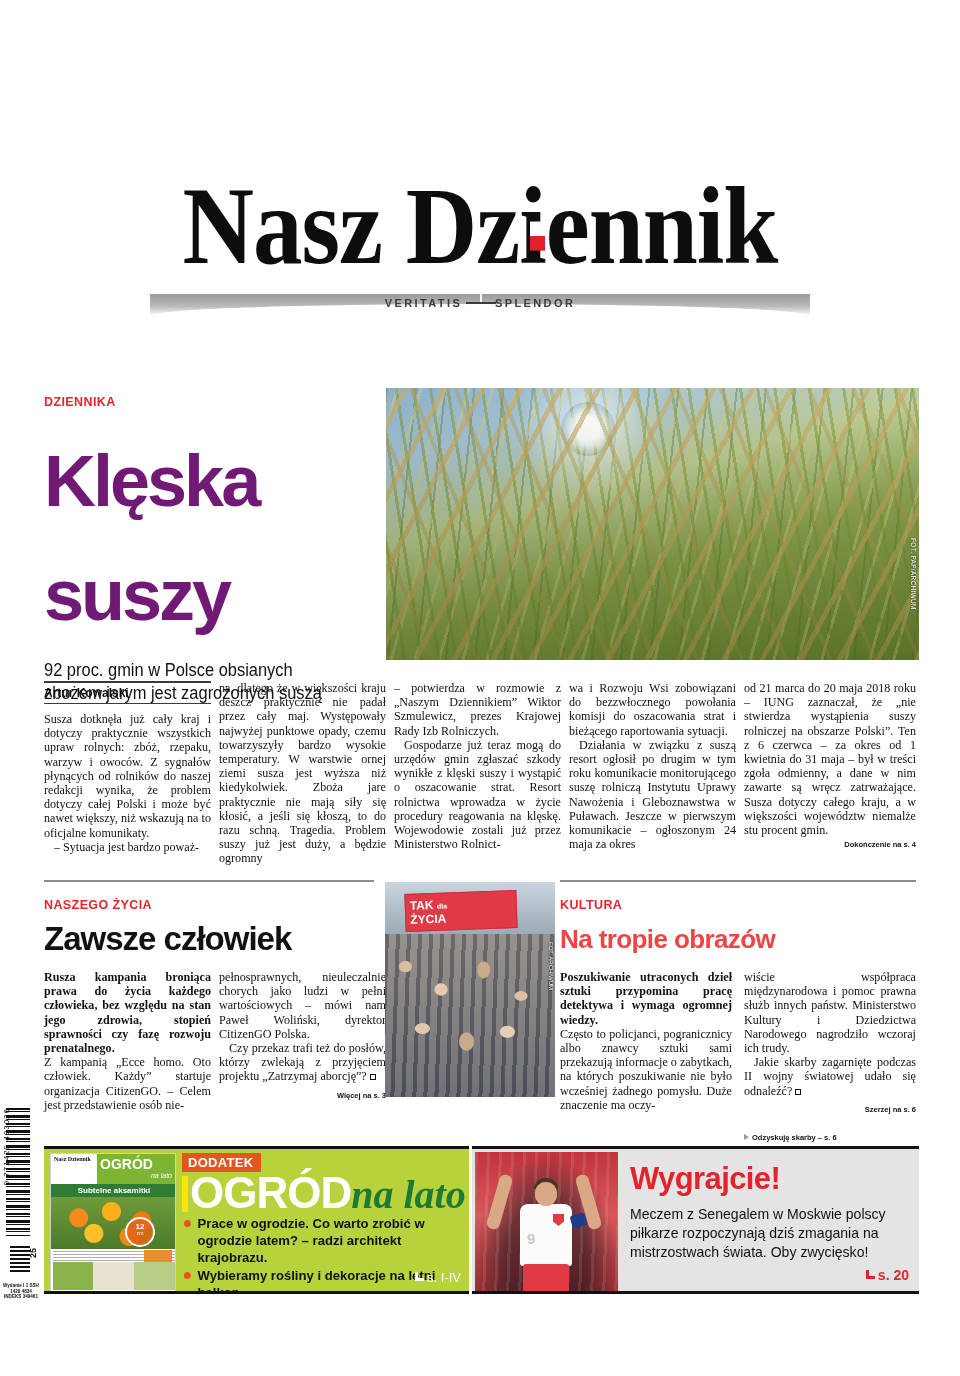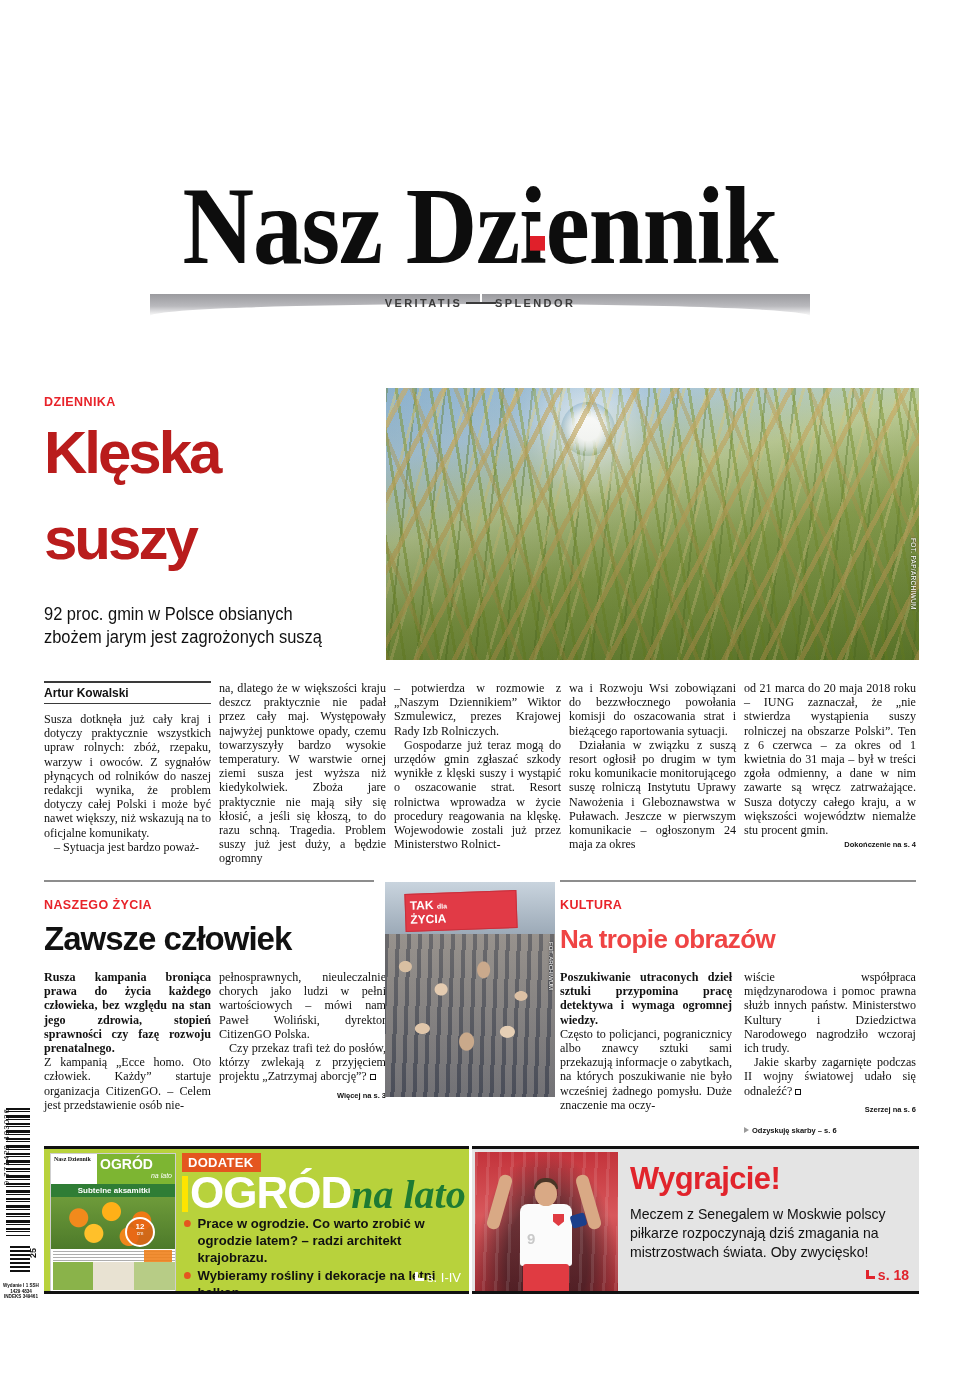--- a/index.html
+++ b/index.html
@@ -145,22 +145,22 @@
   
   .kicker{
     font-family:"Liberation Sans", sans-serif; font-weight:bold;
     color:#e8232a; font-size:12.5px; letter-spacing:.4px;
   }
   .lead-head{
     position:absolute; left:44px; top:395px; width:330px;
   }
   .lead-head .h1{
     font-family:"Liberation Sans", sans-serif; font-weight:bold;
-    font-size:60px; line-height:84px; letter-spacing:-3px; color:#b91c1c;
-    margin-top:2px;
+    font-size:72px; line-height:84px; letter-spacing:-3px; color:#701a75;
+    margin-top:30px;
   }
   .lead-head .deck{
     margin-top:22px; font-family:"Liberation Sans", sans-serif;
     font-size:17.5px; line-height:23px; color:#111; transform:scaleX(.94);
     transform-origin:left top;
   }
 
   
   .byline-wrap{
     position:absolute; left:44px; top:681px; width:167px;
@@ -216,21 +216,21 @@
   .s2c1{ left:44px; top:970px; }
   .s2c2{ left:219px; top:970px; }
   .s2c3{ left:560px; top:970px; width:172px; }
   .s2c4{ left:744px; top:970px; width:172px; }
   .morenote{
     font-family:"Liberation Sans", sans-serif; font-size:7.5px; font-weight:bold;
     text-align:right; color:#111; margin-top:5px;
   }
   .seealso{
     font-family:"Liberation Sans", sans-serif; font-size:7.5px; font-weight:bold;
-    color:#111; margin-top:7px;
+    color:#111; margin-top:14px;
   }
   .seealso .tri{
     display:inline-block; width:0;height:0;
     border-left:5px solid #9a9a9a; border-top:3.5px solid transparent; border-bottom:3.5px solid transparent;
     margin-right:3px;
   }
 
   
   .midphoto{
     position:absolute; left:385px; top:882px; width:170px; height:215px;
@@ -602,16 +602,16 @@
       <div class="hair"></div>
       <div class="head"></div>
       <div class="band"></div>
       <div class="crest"></div>
       <div class="num">9</div>
     </div>
     <div class="txt">
       <div class="ttl">Wygrajcie!</div>
       <div class="sub">Meczem z Senegalem w Moskwie polscy piłkarze rozpoczynają dziś zmagania na mistrzostwach świata. Oby zwycięsko!</div>
     </div>
-    <div class="pg"><span class="corner"></span><span>s. 18</span></div>
+    <div class="pg"><span class="corner"></span><span>s. 20</span></div>
   </div>
 
 </div>
 
 </body></html>

